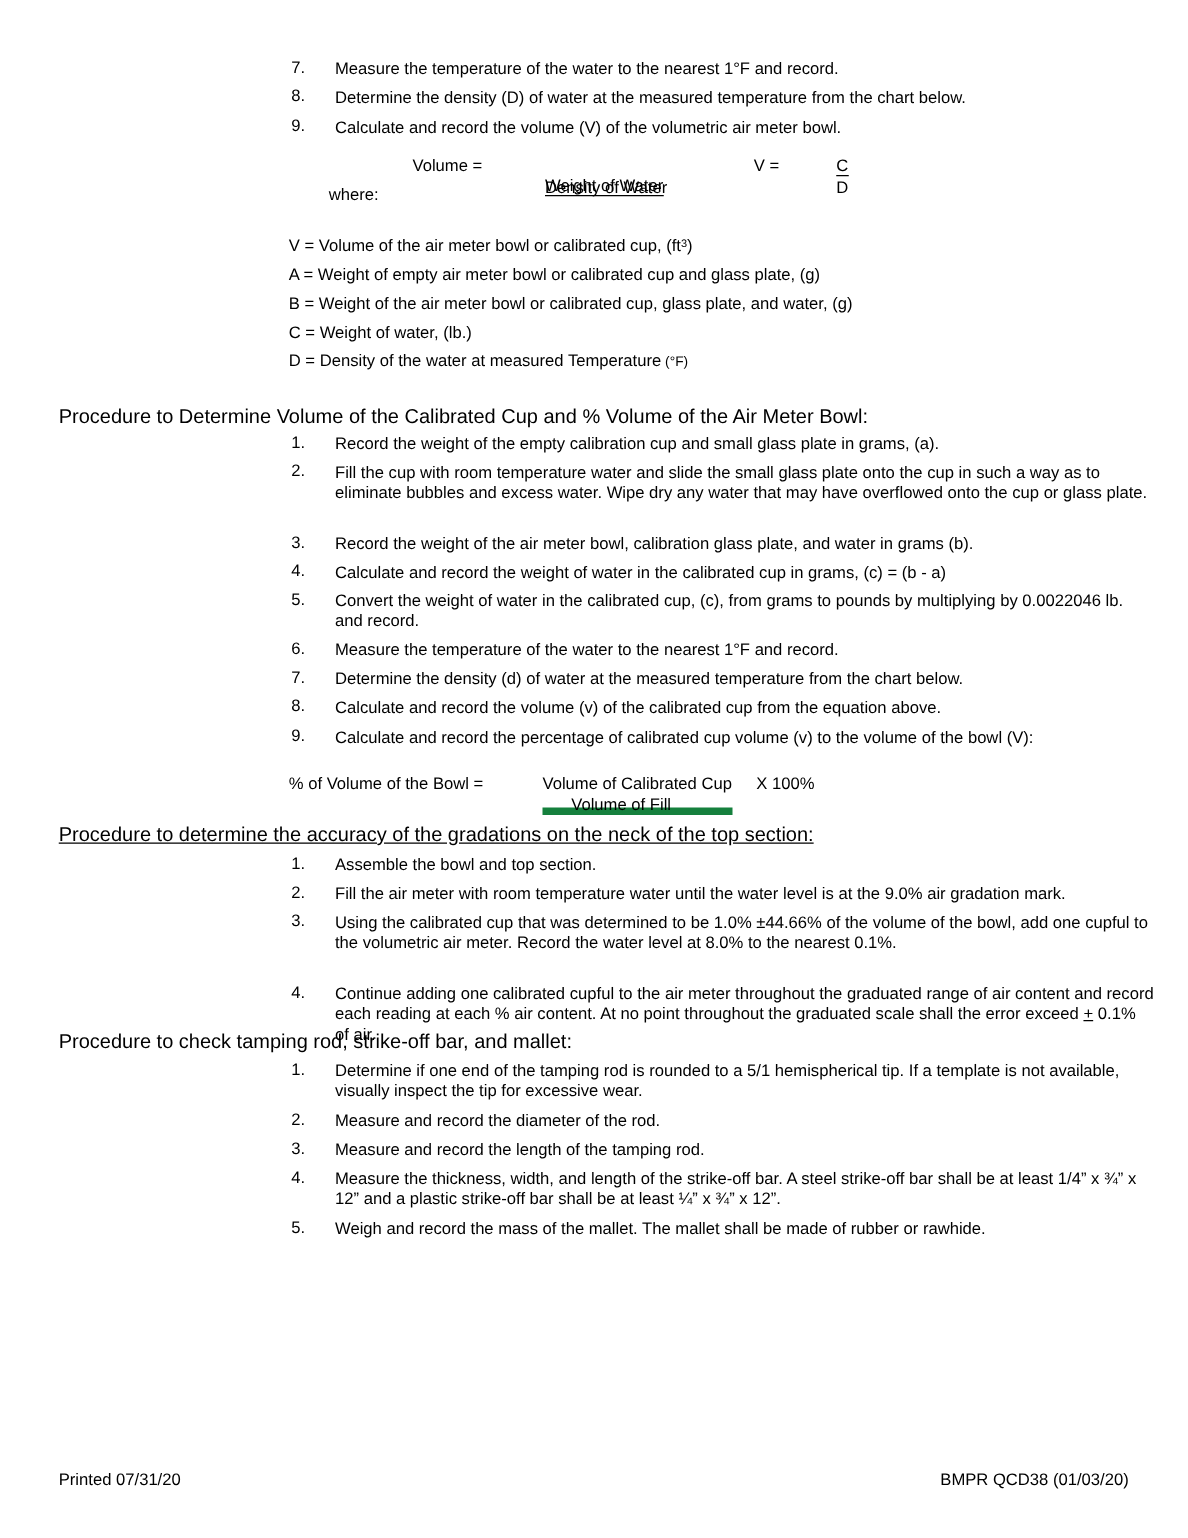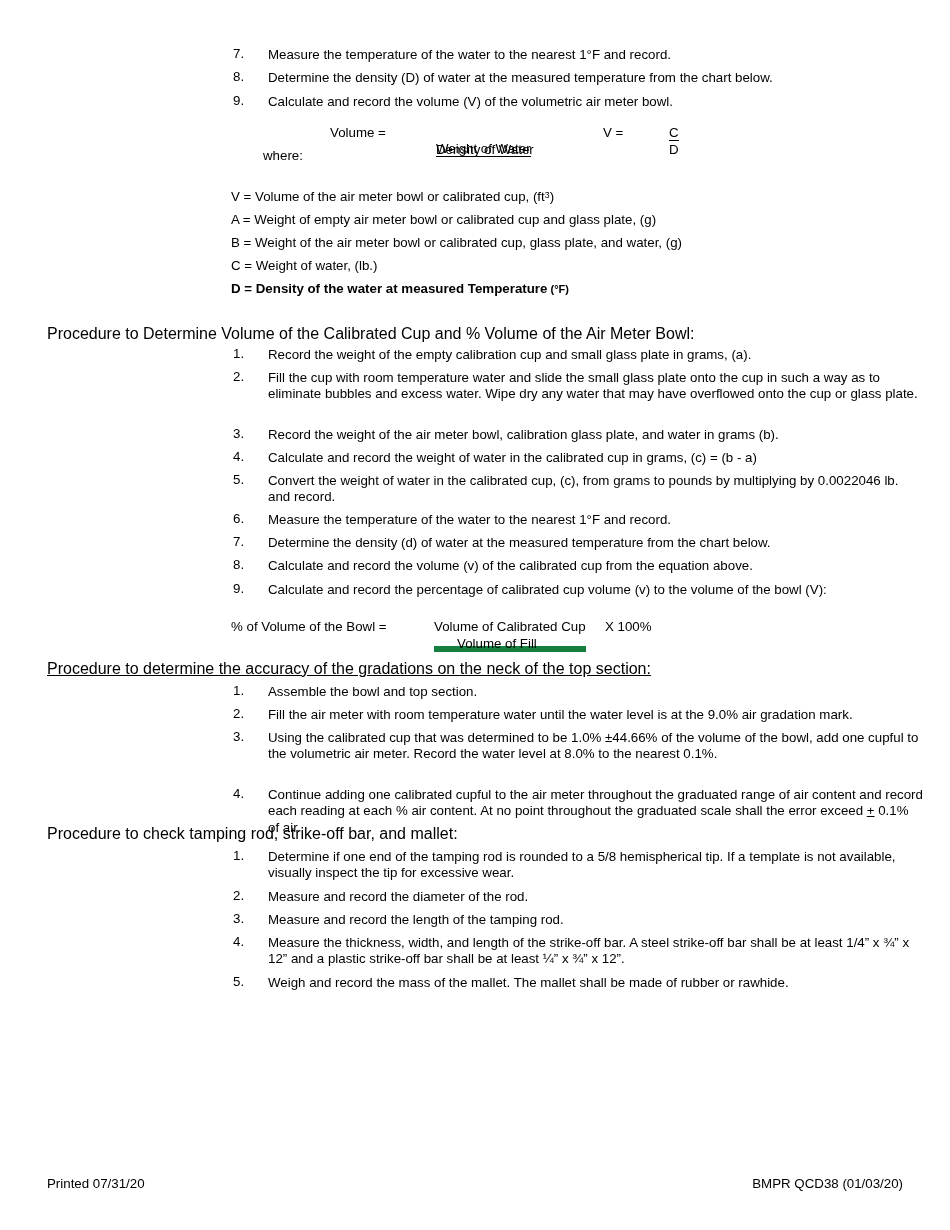--- a/index.html
+++ b/index.html
@@ -107,21 +107,21 @@
   <div class="abs wline" style="top:149px;margin-left:32px;">where:</div>
 
   <div class="abs wline" style="top:190px;">
     <span>V = Volume of the air meter bowl or calibrated cup, (ft</span><sup class="sm">3</sup><span>)</span>
   </div>
 
   <div class="abs wline" style="top:213px;">A = Weight of empty air meter bowl or calibrated cup and glass plate, (g)</div>
   <div class="abs wline" style="top:236px;">B = Weight of the air meter bowl or calibrated cup, glass plate, and water, (g)</div>
   <div class="abs wline" style="top:259px;">C = Weight of water, (lb.)</div>
 
-  <div class="abs wline" style="top:282px;font-weight:bold;">
+  <div class="abs wline" style="top:282px;">
     <span>D = Density of the water at measured Temperature</span><span style="font-size:11px;"> (°F)</span>
   </div>
 
   <div class="abs section-head" style="top:326px;">Procedure to Determine Volume of the Calibrated Cup and % Volume of the Air Meter Bowl:</div>
 
   <div class="abs item" style="top:347px;">
     <span class="num">1.</span>
     <span class="txt">Record the weight of the empty calibration cup and small glass plate in grams, (a).</span>
   </div>
   <div class="abs item" style="top:370px;">
@@ -178,21 +178,21 @@
   </div>
   <div class="abs item" style="top:787px;">
     <span class="num">4.</span>
     <span class="txt"><span>Continue adding one calibrated cupful to the air meter throughout the graduated range of air content and record each reading at each % air content.  At no point throughout the graduated scale shall the error exceed </span><u class="plus">+</u><span> 0.1% of air.</span></span>
   </div>
 
   <div class="abs section-head" style="top:826px;">Procedure to check tamping rod, strike-off bar, and mallet:</div>
 
   <div class="abs item" style="top:849px;">
     <span class="num">1.</span>
-    <span class="txt">Determine if one end of the tamping rod is rounded to a 5/8 hemispherical tip.  If a template is not available, visually inspect the tip for excessive wear.</span>
+    <span class="txt">Determine if one end of the tamping rod is rounded to a 5/1 hemispherical tip.  If a template is not available, visually inspect the tip for excessive wear.</span>
   </div>
   <div class="abs item" style="top:889px;">
     <span class="num">2.</span>
     <span class="txt">Measure and record the diameter of the rod.</span>
   </div>
   <div class="abs item" style="top:912px;">
     <span class="num">3.</span>
     <span class="txt">Measure and record the length of the tamping rod.</span>
   </div>
   <div class="abs item" style="top:935px;">

